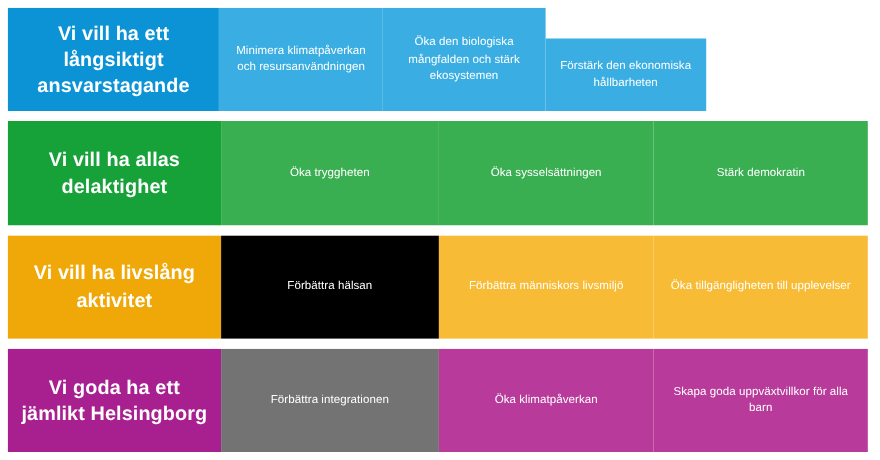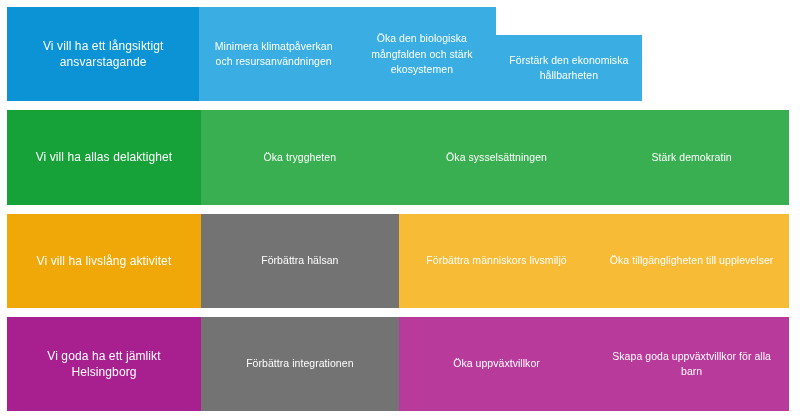--- a/index.html
+++ b/index.html
@@ -38,22 +38,22 @@
     align-items: center;
     justify-content: center;
     text-align: center;
     box-sizing: border-box;
     min-width: 0;
     color: #ffffff;
     padding: 4px 10px;
   }
 
   .cell.header {
-    font-weight: normal;
-    font-size: 12px;
+    font-weight: bold;
+    font-size: 18px;
     line-height: 1.35;
     letter-spacing: 0.1px;
   }
 
   .cell.goal {
     font-weight: normal;
     font-size: 10.5px;
     line-height: 1.45;
     letter-spacing: 0.05px;
   }
@@ -85,23 +85,23 @@
       <div class="cell goal" style="flex: 0 0 18.7%; background: rgb(58, 174, 226); margin-top: 28px;">Förstärk den ekonomiska hållbarheten</div>
     </div>
     <div class="goal-row row-green">
       <div class="cell header" style="flex: 0 0 24.8%; background: rgb(23, 161, 57);">Vi vill ha allas delaktighet</div>
       <div class="cell goal" style="flex: 0 0 25.3%; background: rgb(58, 175, 82);">Öka tryggheten</div>
       <div class="cell goal" style="flex: 0 0 25%; background: rgb(58, 175, 82);">Öka sysselsättningen</div>
       <div class="cell goal" style="flex: 0 0 24.9%; background: rgb(58, 175, 82);">Stärk demokratin</div>
     </div>
     <div class="goal-row row-orange">
       <div class="cell header" style="flex: 0 0 24.8%; background: rgb(240, 168, 8);">Vi vill ha livslång aktivitet</div>
-      <div class="cell goal" style="flex: 0 0 25.3%; background: #737373;">Förbättra hälsan</div>
+      <div class="cell goal" style="flex: 0 0 25.3%; background: #000000;">Förbättra hälsan</div>
       <div class="cell goal" style="flex: 0 0 25%; background: rgb(248, 187, 53);">Förbättra människors livsmiljö</div>
       <div class="cell goal" style="flex: 0 0 24.9%; background: rgb(248, 187, 53);">Öka tillgängligheten till upplevelser</div>
     </div>
     <div class="goal-row row-magenta">
       <div class="cell header" style="flex: 0 0 24.8%; background: rgb(168, 32, 144);">Vi goda ha ett jämlikt Helsingborg</div>
       <div class="cell goal" style="flex: 0 0 25.3%; background: #737373;">Förbättra integrationen</div>
-      <div class="cell goal" style="flex: 0 0 25%; background: rgb(184, 59, 155);">Öka uppväxtvillkor</div>
+      <div class="cell goal" style="flex: 0 0 25%; background: rgb(184, 59, 155);">Öka klimatpåverkan</div>
       <div class="cell goal" style="flex: 0 0 24.9%; background: rgb(184, 59, 155);">Skapa goda uppväxtvillkor för alla barn</div>
     </div>
   </div>
 
 </body></html>

